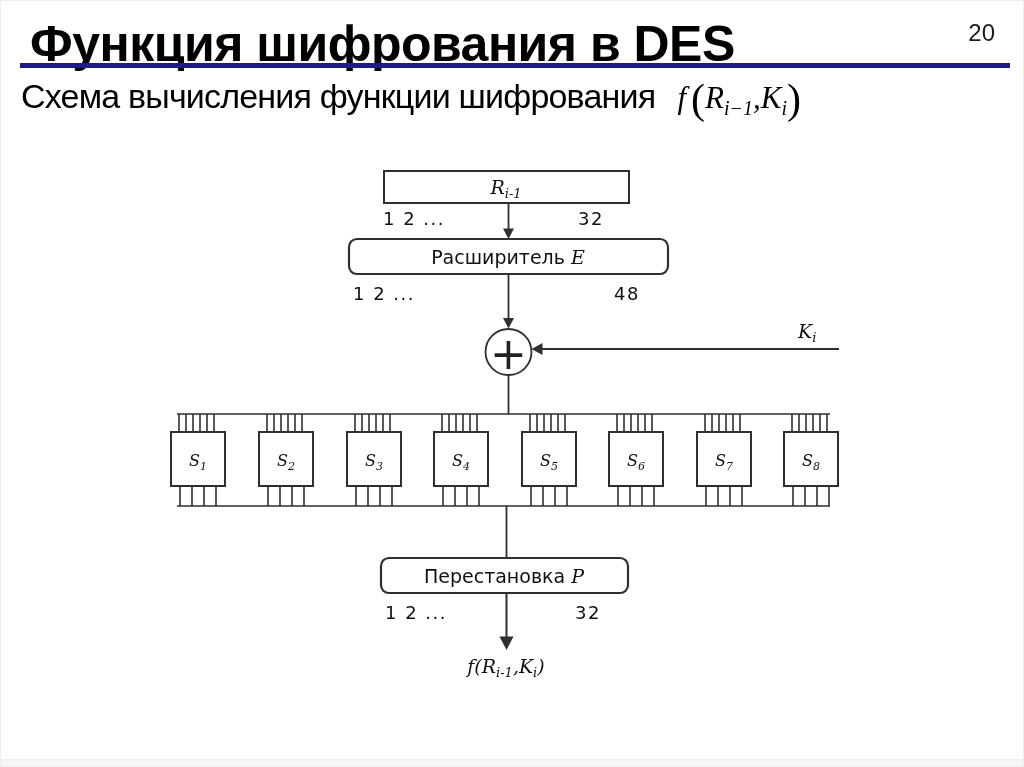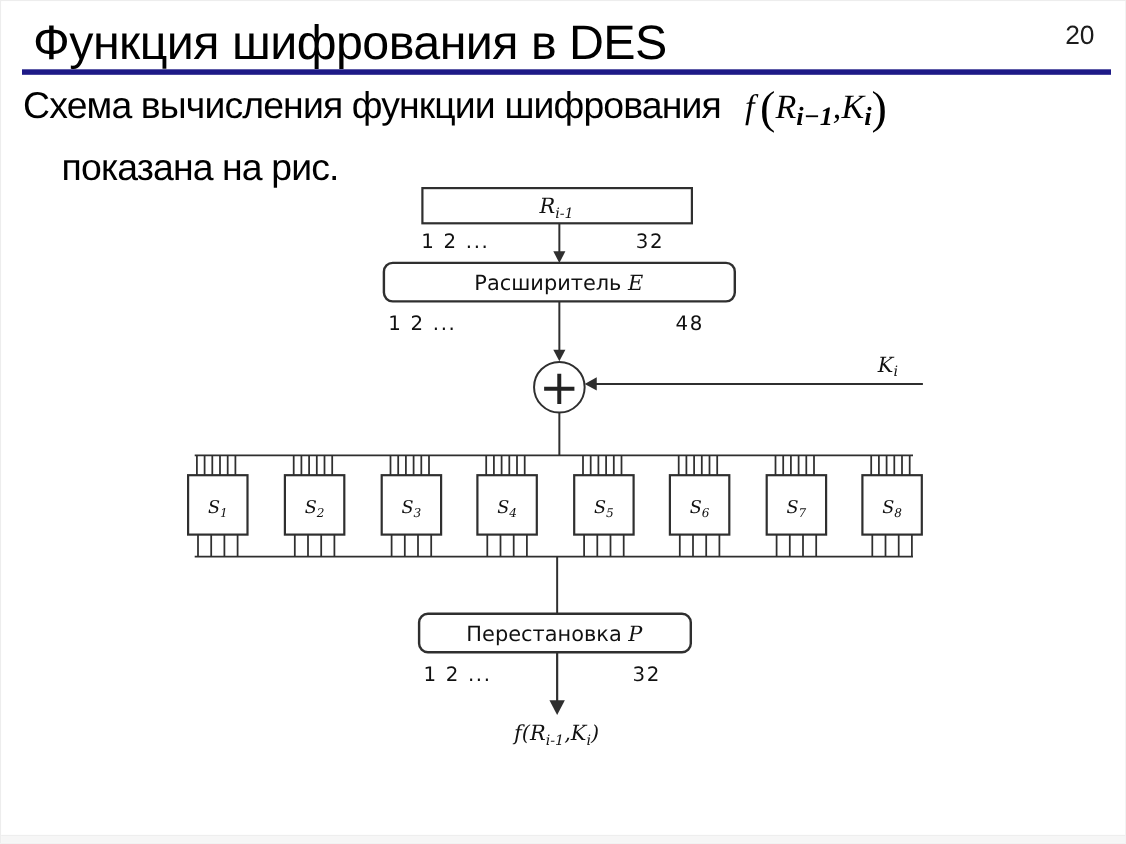--- a/index.html
+++ b/index.html
@@ -13,21 +13,21 @@
     box-sizing:border-box;
     border:1px solid #ededed;
   }
   .bottom-strip{
     position:absolute;left:0;bottom:0;width:1024px;height:6px;
     background:#f6f6f6;border-top:1px solid #eeeeee;
   }
   
   .slide-title{
     position:absolute;left:29px;top:14px;
-    font-size:44px;font-weight:normal;letter-spacing:-0.5px;
+    font-size:50px;font-weight:bold;letter-spacing:-0.5px;
     white-space:nowrap;
   }
   .page-number{
     position:absolute;right:28px;top:18px;
     font-size:24px;color:#1c1c1c;
   }
   .title-rule{
     position:absolute;left:19px;top:62px;width:990px;height:5px;
     background:#1e1a87;
   }
@@ -41,21 +41,21 @@
   .intro-line2{margin-left:35px;}
   .formula{
     font-family:"Liberation Serif","DejaVu Serif",serif;
     font-style:italic;font-size:31px;line-height:46px;
     margin-left:22px;white-space:nowrap;
   }
   .formula .paren{
     font-style:normal;font-size:42px;font-weight:400;
     vertical-align:-5px;line-height:0;
   }
-  .formula .sub{font-size:24px;vertical-align:-7px;letter-spacing:0;font-weight:bold;}
+  .formula .sub{font-size:20px;vertical-align:-7px;letter-spacing:0;}
   .formula .func{margin-right:5px;}
   
   .diagram{position:absolute;left:0;top:160px;}
   svg text{fill:#111;}
   .dnum{font-family:"DejaVu Sans",sans-serif;font-size:18px;letter-spacing:1.5px;}
   .dlabel{font-family:"DejaVu Sans",sans-serif;font-size:19px;}
   .dvar{font-family:"DejaVu Serif","Liberation Serif",serif;font-style:italic;font-size:19px;}
   .dvar .sub,.subsm{font-size:13px;}
   .svar{font-family:"DejaVu Serif","Liberation Serif",serif;font-style:italic;font-size:16px;}
   .svar .sub{font-size:11px;}
@@ -68,21 +68,20 @@
 
 <div class="slide-title">Функция шифрования в DES</div>
 <div class="page-number">20</div>
 <div class="title-rule"></div>
 
 <div class="intro">
   <div class="intro-row">
     <span class="intro-line">Схема вычисления функции шифрования</span>
     <span class="formula"><span class="func">f</span><span class="paren">(</span><span>R</span><span class="sub">i−1</span><span>,</span><span>K</span><span class="sub">i</span><span class="paren">)</span></span>
   </div>
-  <div class="intro-line intro-line2">показана на рис.</div>
 </div>
 
 <svg class="diagram" width="1024" height="540" viewBox="0 0 1024 540" stroke-linecap="butt" fill="none">
   <defs>
     <g id="sbox" stroke="#2f2f2f">
       <line x1="8" y1="-18" x2="8" y2="0" stroke-width="1.6"></line>
       <line x1="15" y1="-18" x2="15" y2="0" stroke-width="1.6"></line>
       <line x1="22" y1="-18" x2="22" y2="0" stroke-width="1.6"></line>
       <line x1="29" y1="-18" x2="29" y2="0" stroke-width="1.6"></line>
       <line x1="36" y1="-18" x2="36" y2="0" stroke-width="1.6"></line>

